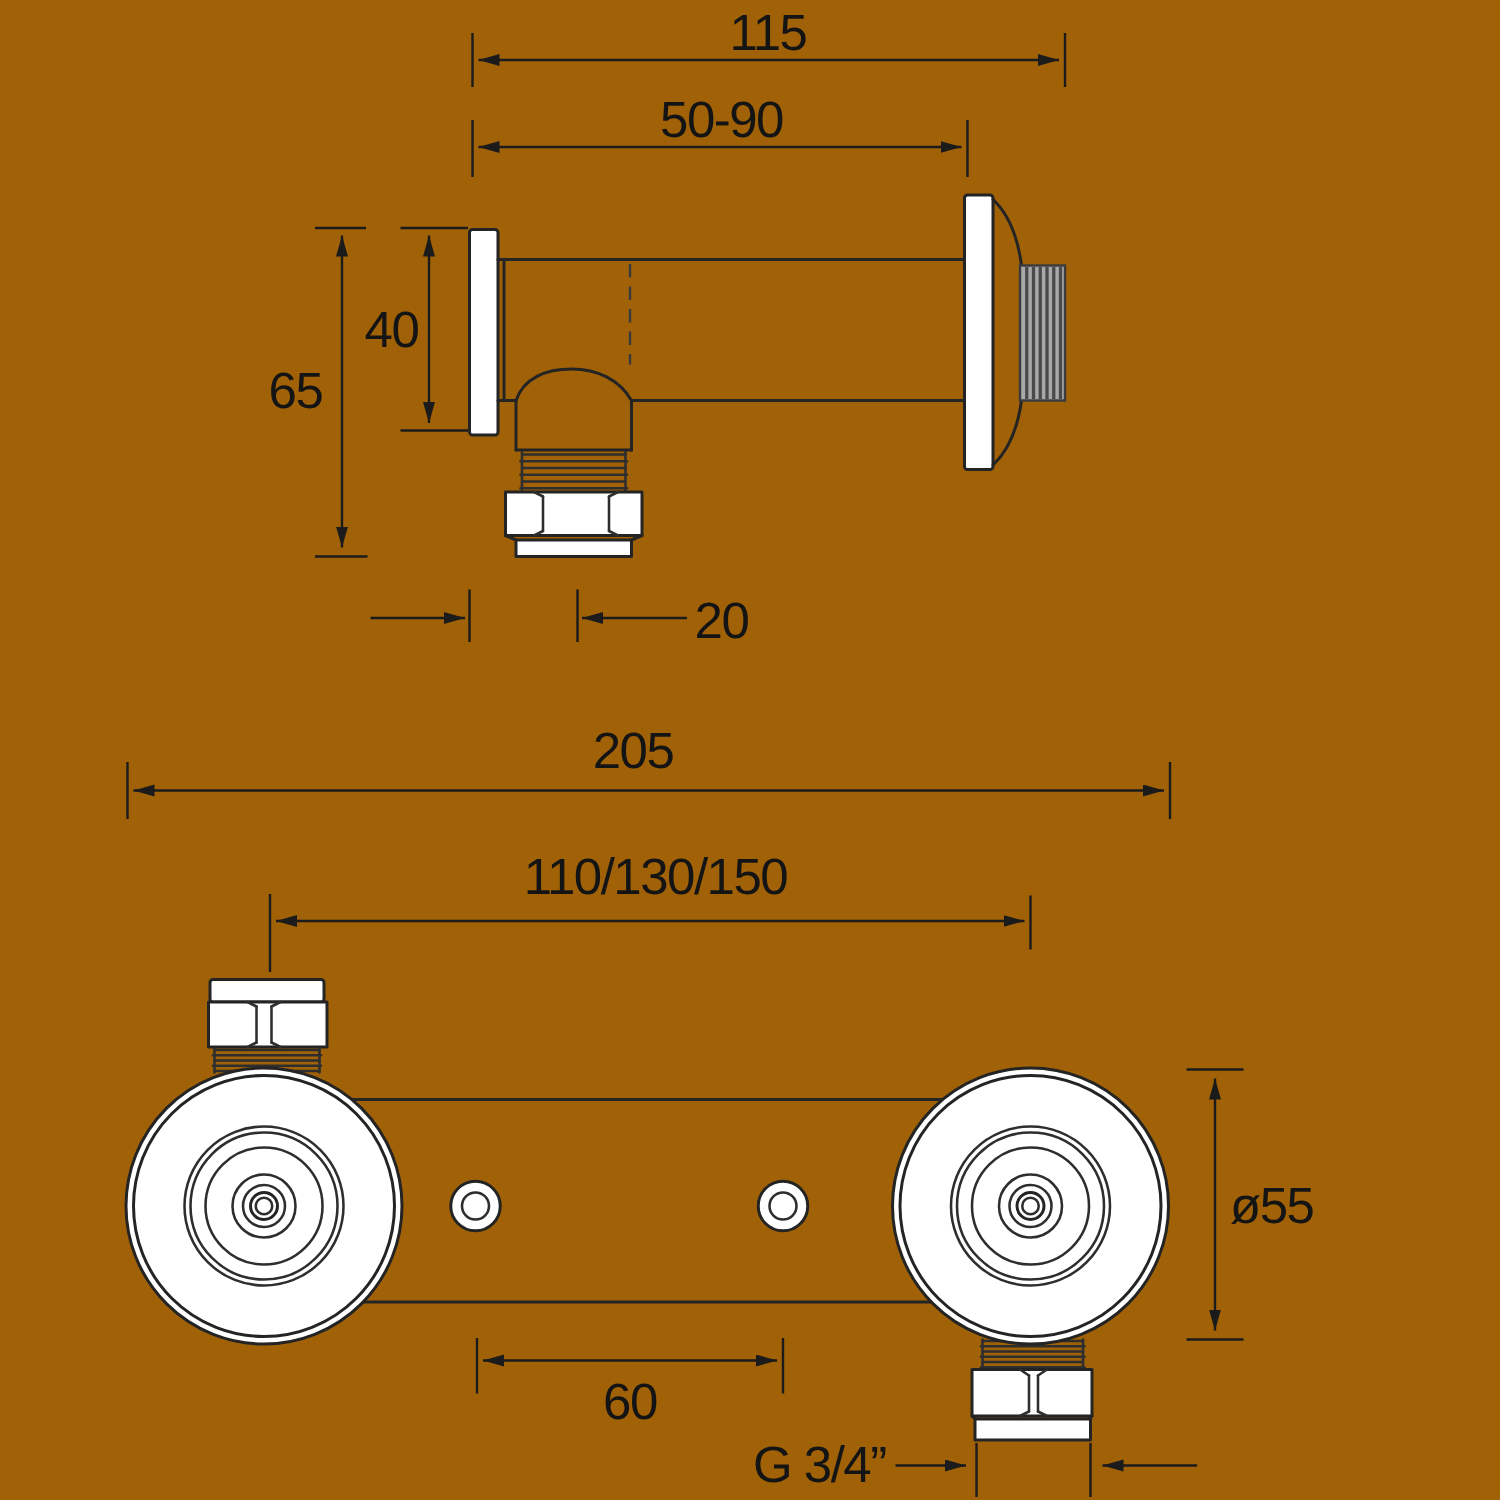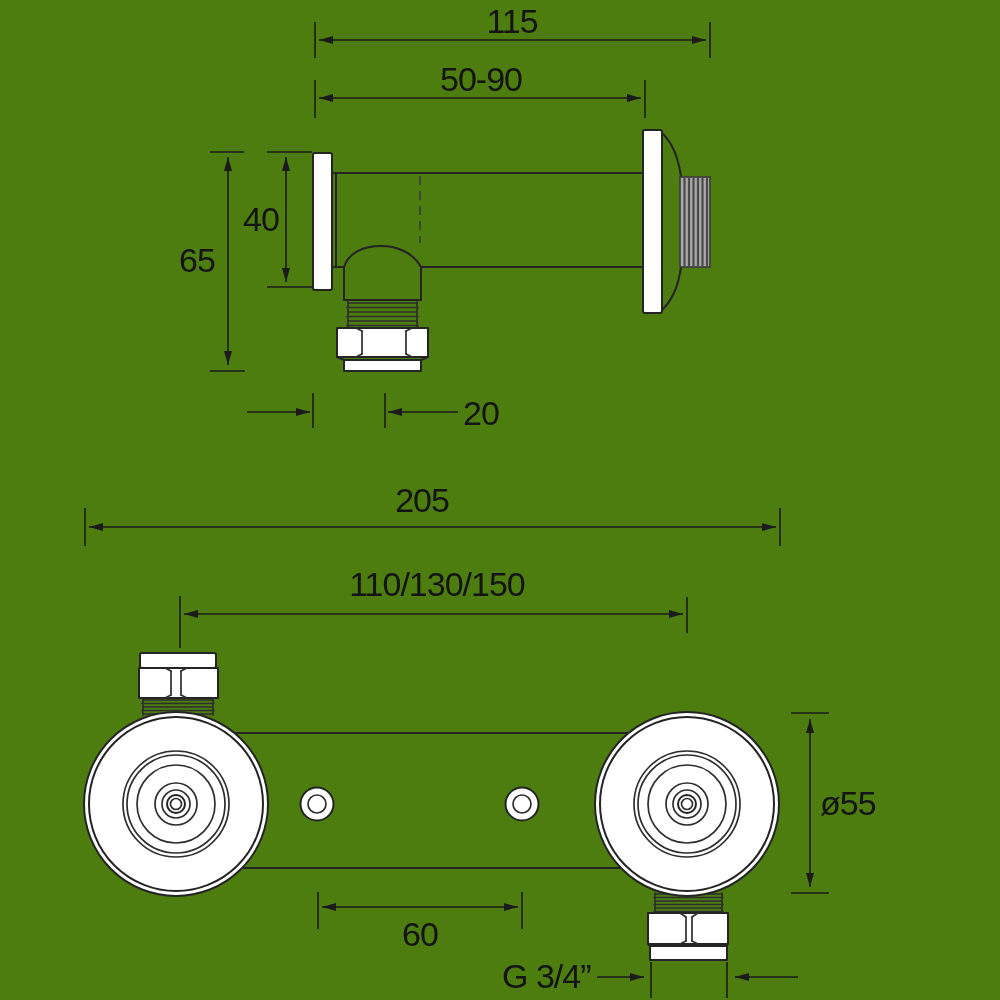--- a/index.html
+++ b/index.html
@@ -1,16 +1,16 @@
 <!DOCTYPE html>
 <html><head>
 <meta charset="utf-8">
 <style>
   html,body{margin:0;padding:0;background:#ffffff;}
-  #stage{position:relative;width:1000px;height:1000px;background:#4d7c0f;overflow:hidden;}
+  #stage{position:relative;width:1000px;height:1000px;background:#a16207;overflow:hidden;}
   svg{display:block;}
   .geo{fill:none;stroke:#242424;stroke-width:2;stroke-linecap:round;stroke-linejoin:round;}
   .geothin{fill:none;stroke:#2e2e2e;stroke-width:1.7;stroke-linecap:round;}
   .geofill{fill:#ffffff;stroke:#242424;stroke-width:2;stroke-linejoin:round;}
   .hidden-line{fill:none;stroke:#3a3a3a;stroke-width:1.6;stroke-dasharray:9 6;}
   .dim{fill:none;stroke:#1b1b1b;stroke-width:1.6;stroke-linecap:butt;}
   .tick{fill:none;stroke:#1b1b1b;stroke-width:1.6;stroke-linecap:butt;}
   .dim-label{
     font-family:"Liberation Sans", sans-serif;
     font-size:34px;

